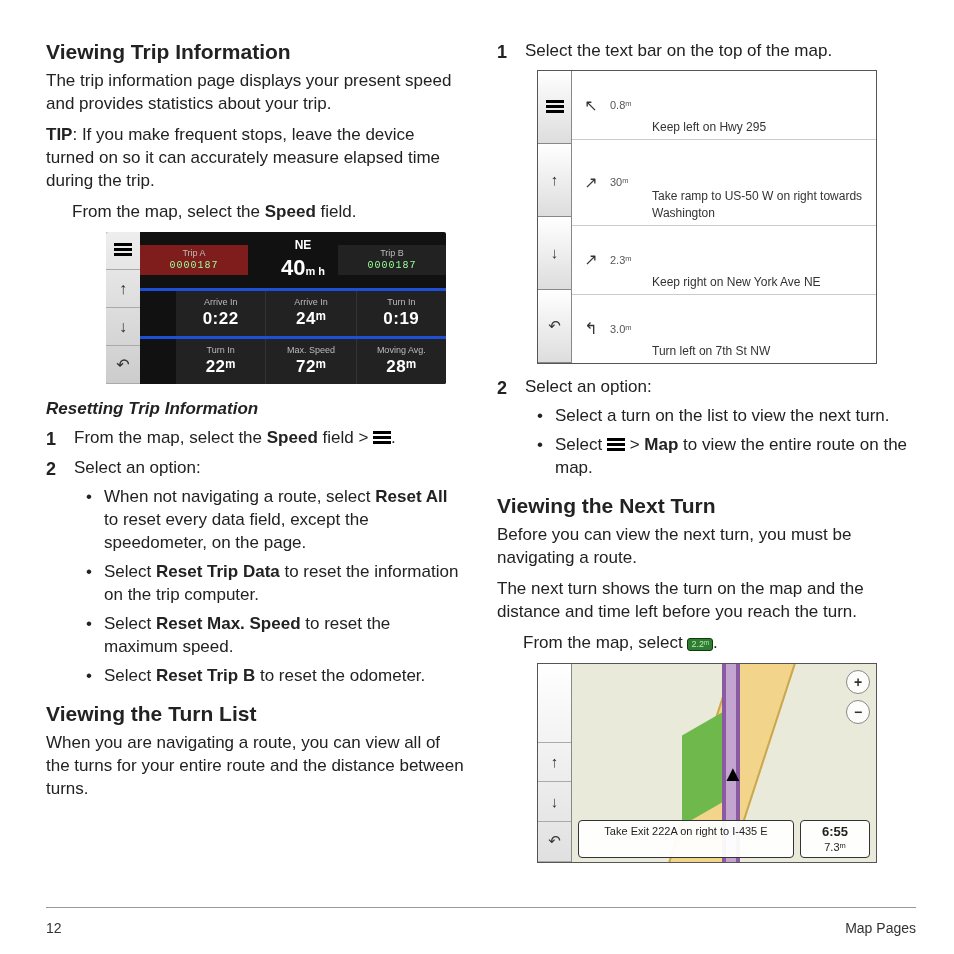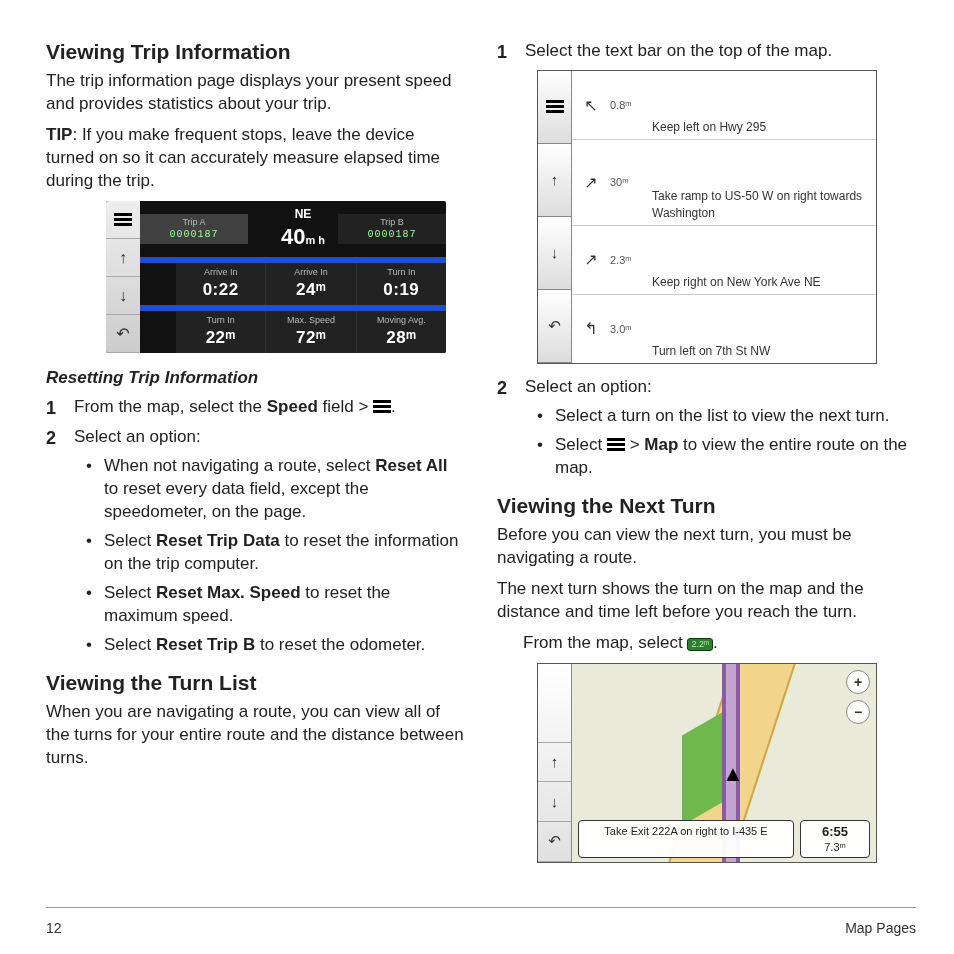--- a/index.html
+++ b/index.html
@@ -118,21 +118,21 @@
   }
   .trip-fig .tile .lbl { font-size: 9px; color: #bbb; }
   .trip-fig .tile .val { font-size: 17px; font-weight: bold; letter-spacing: 0.5px; }
   .trip-fig .center {
     width: 90px;
     text-align: center;
     padding-left: 20px;
   }
   .trip-fig .center .dir { font-size: 12px; font-weight: bold; }
   .trip-fig .center .spd { font-size: 22px; font-weight: bold; }
-  .trip-fig .row { display: flex; border-top: 6px solid #1d4ed8; height: 48px; padding-left: 36px; }
+  .trip-fig .row { display: flex; border-top: 3px solid #1d4ed8; height: 48px; padding-left: 36px; }
   .trip-fig .row .tile { border-left: 1px solid #333; display:flex; flex-direction:column; justify-content:center; background:#222; }
   .trip-fig .row .tile:first-child { border-left:none; }
   .odo { font-family: "Courier New", monospace; font-size:10px; letter-spacing:1px; color:#9f9; }
 
   
   .turn-fig {
     width: 340px;
     margin: 6px 0 12px 40px;
     border: 1px solid #555;
     background: #fff;
@@ -303,35 +303,38 @@
 <body>
 
 <div class="cols">
 
   <div class="col">
     <h2>Viewing Trip Information</h2>
     <p>The trip information page displays your present speed and provides statistics about your trip.</p>
     <p>
       <b>TIP</b><span>: If you make frequent stops, leave the device turned on so it can accurately measure elapsed time during the trip.</span>
     </p>
+    <p class="indent">
+      <span>From the map, select the </span><b>Speed</b><span> field.</span>
+    </p>
 
     <div class="trip-fig">
       <div class="sidebar">
         <div class="sb">
             <span class="menu-icon">
               <span></span>
             </span>
           </div>
         <div class="sb">↑</div>
         <div class="sb">↓</div>
         <div class="sb">↶</div>
       </div>
       <div class="main">
         <div class="top-row">
-          <div class="tile" style="background:#404040;">
+          <div class="tile" style="background:#7f1d1d;">
             <div class="lbl">Trip A</div>
             <div class="odo">0000187</div>
           </div>
           <div class="center">
             <div class="dir">NE</div>
             <div class="spd"><span>40</span><span style="font-size:11px;">m h</span></div>
           </div>
           <div class="tile" style="background:#222;">
             <div class="lbl">Trip B</div>
             <div class="odo">0000187</div>

